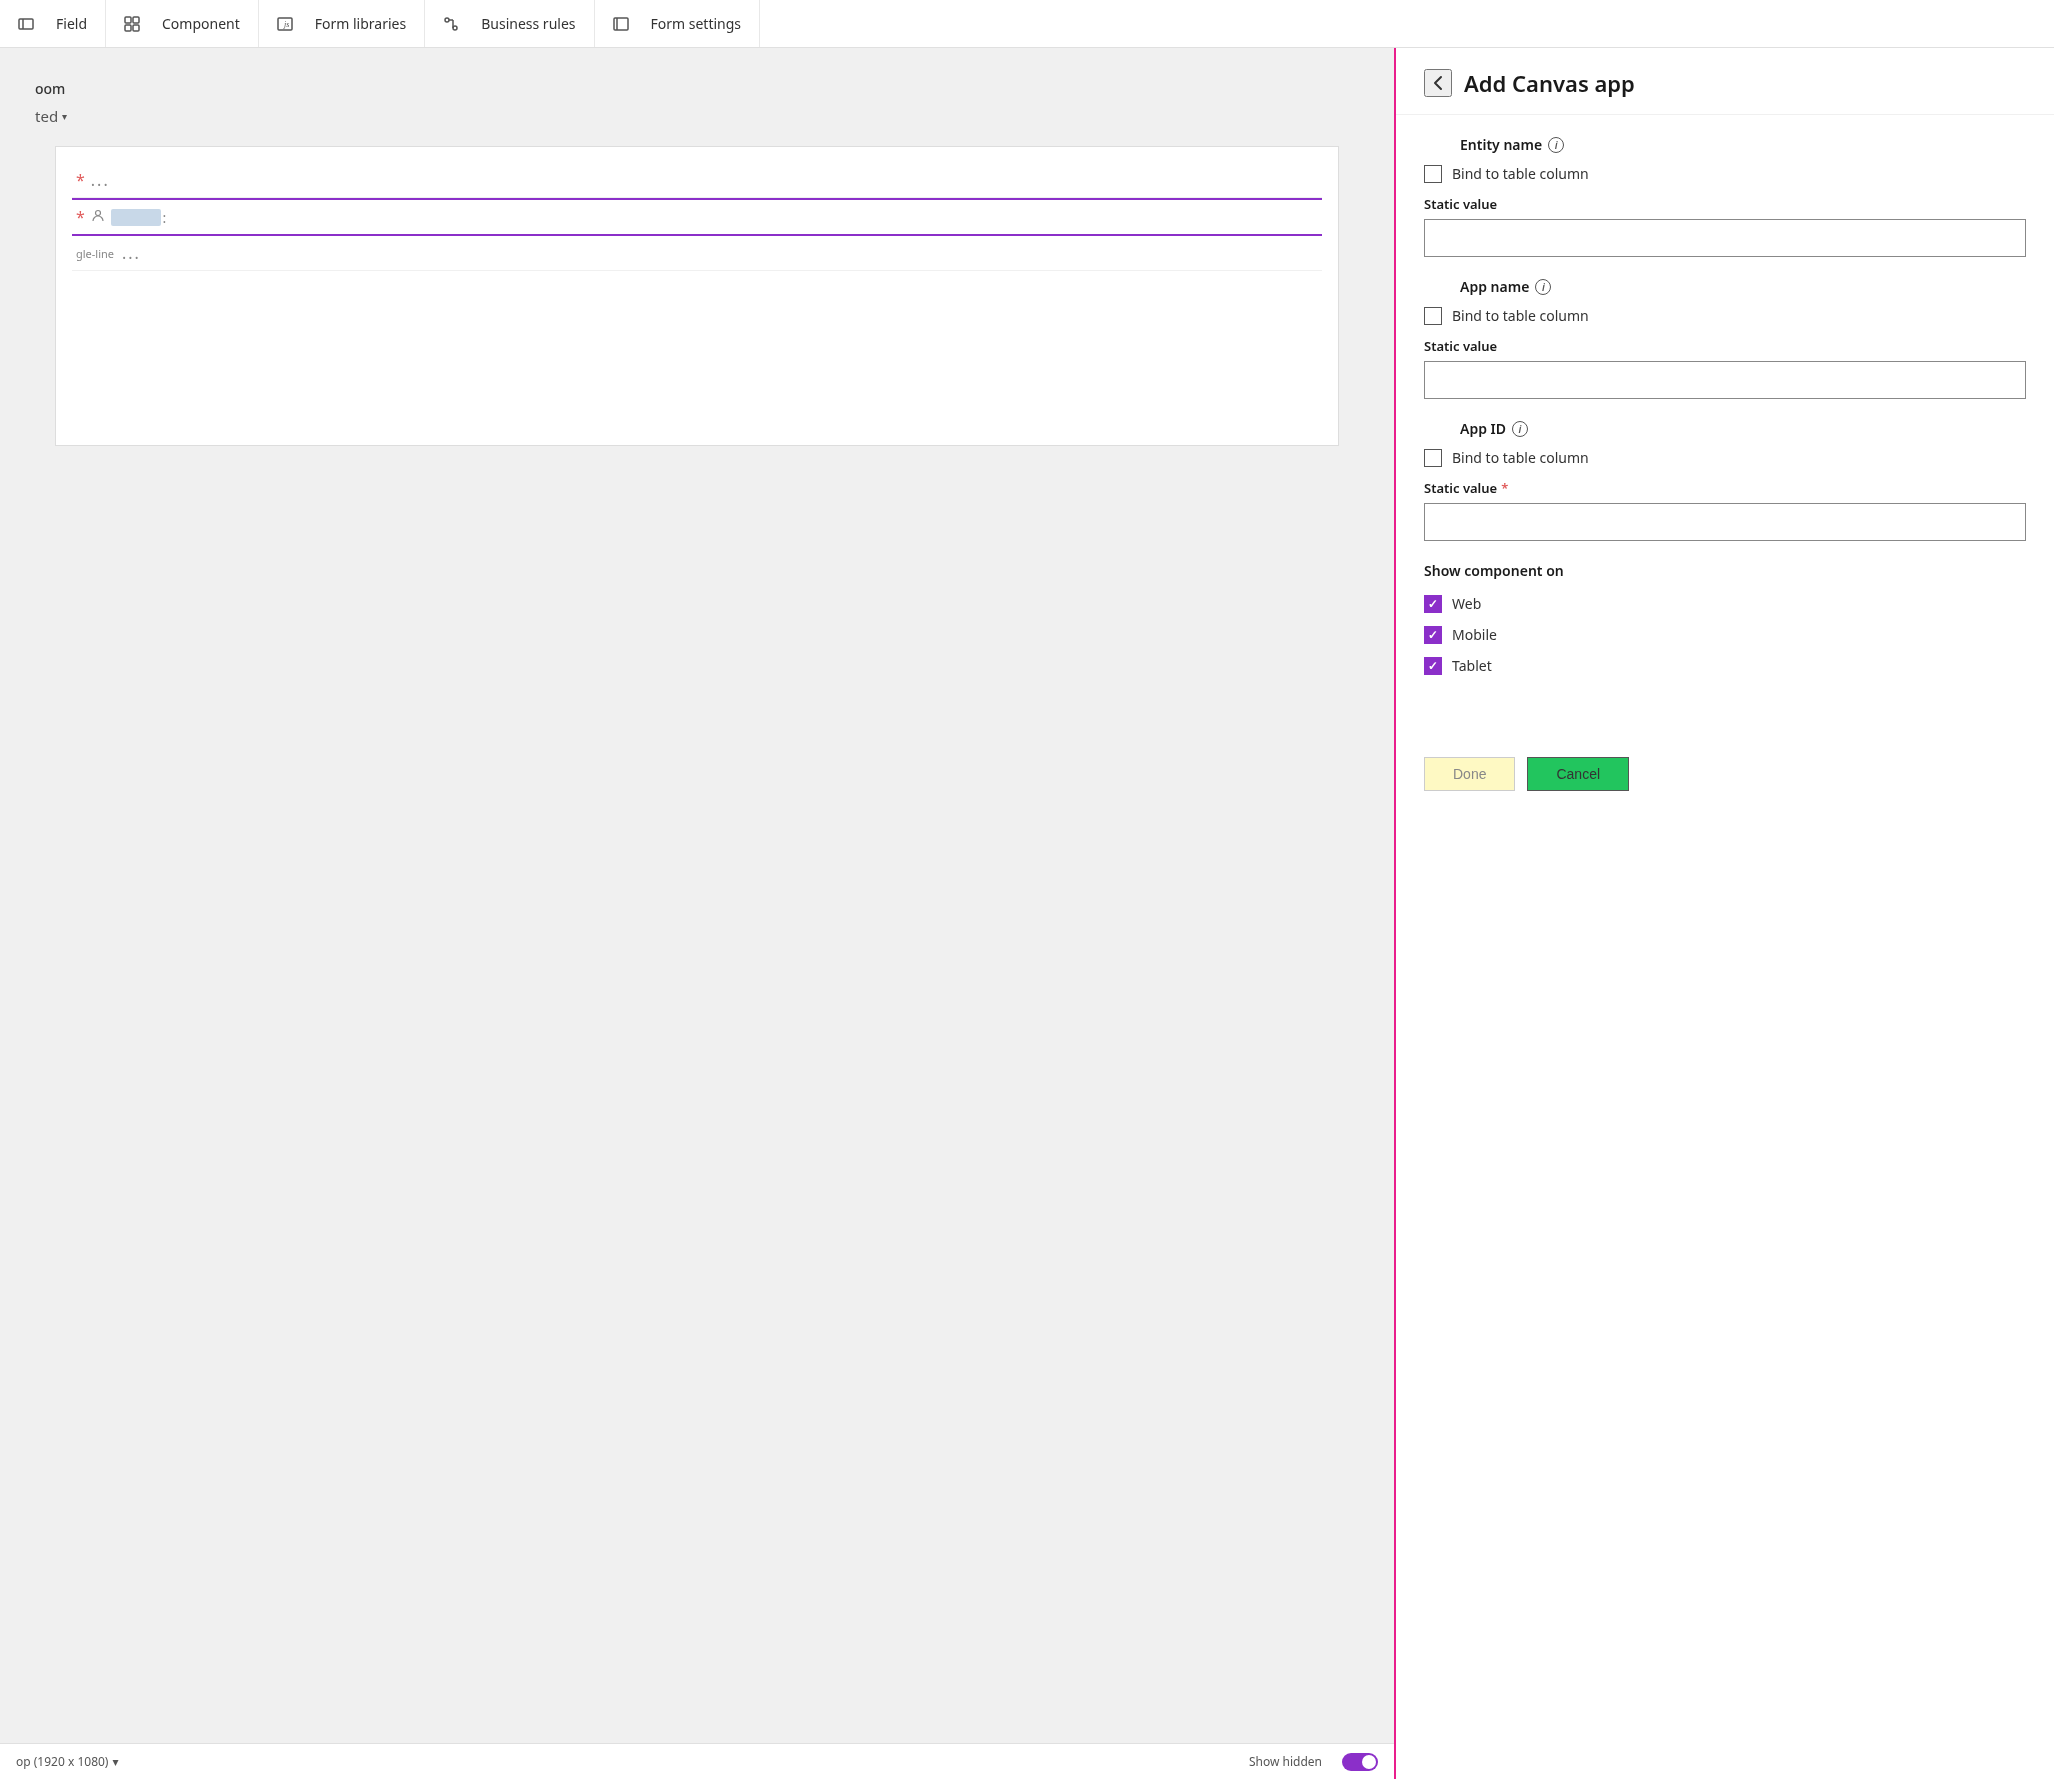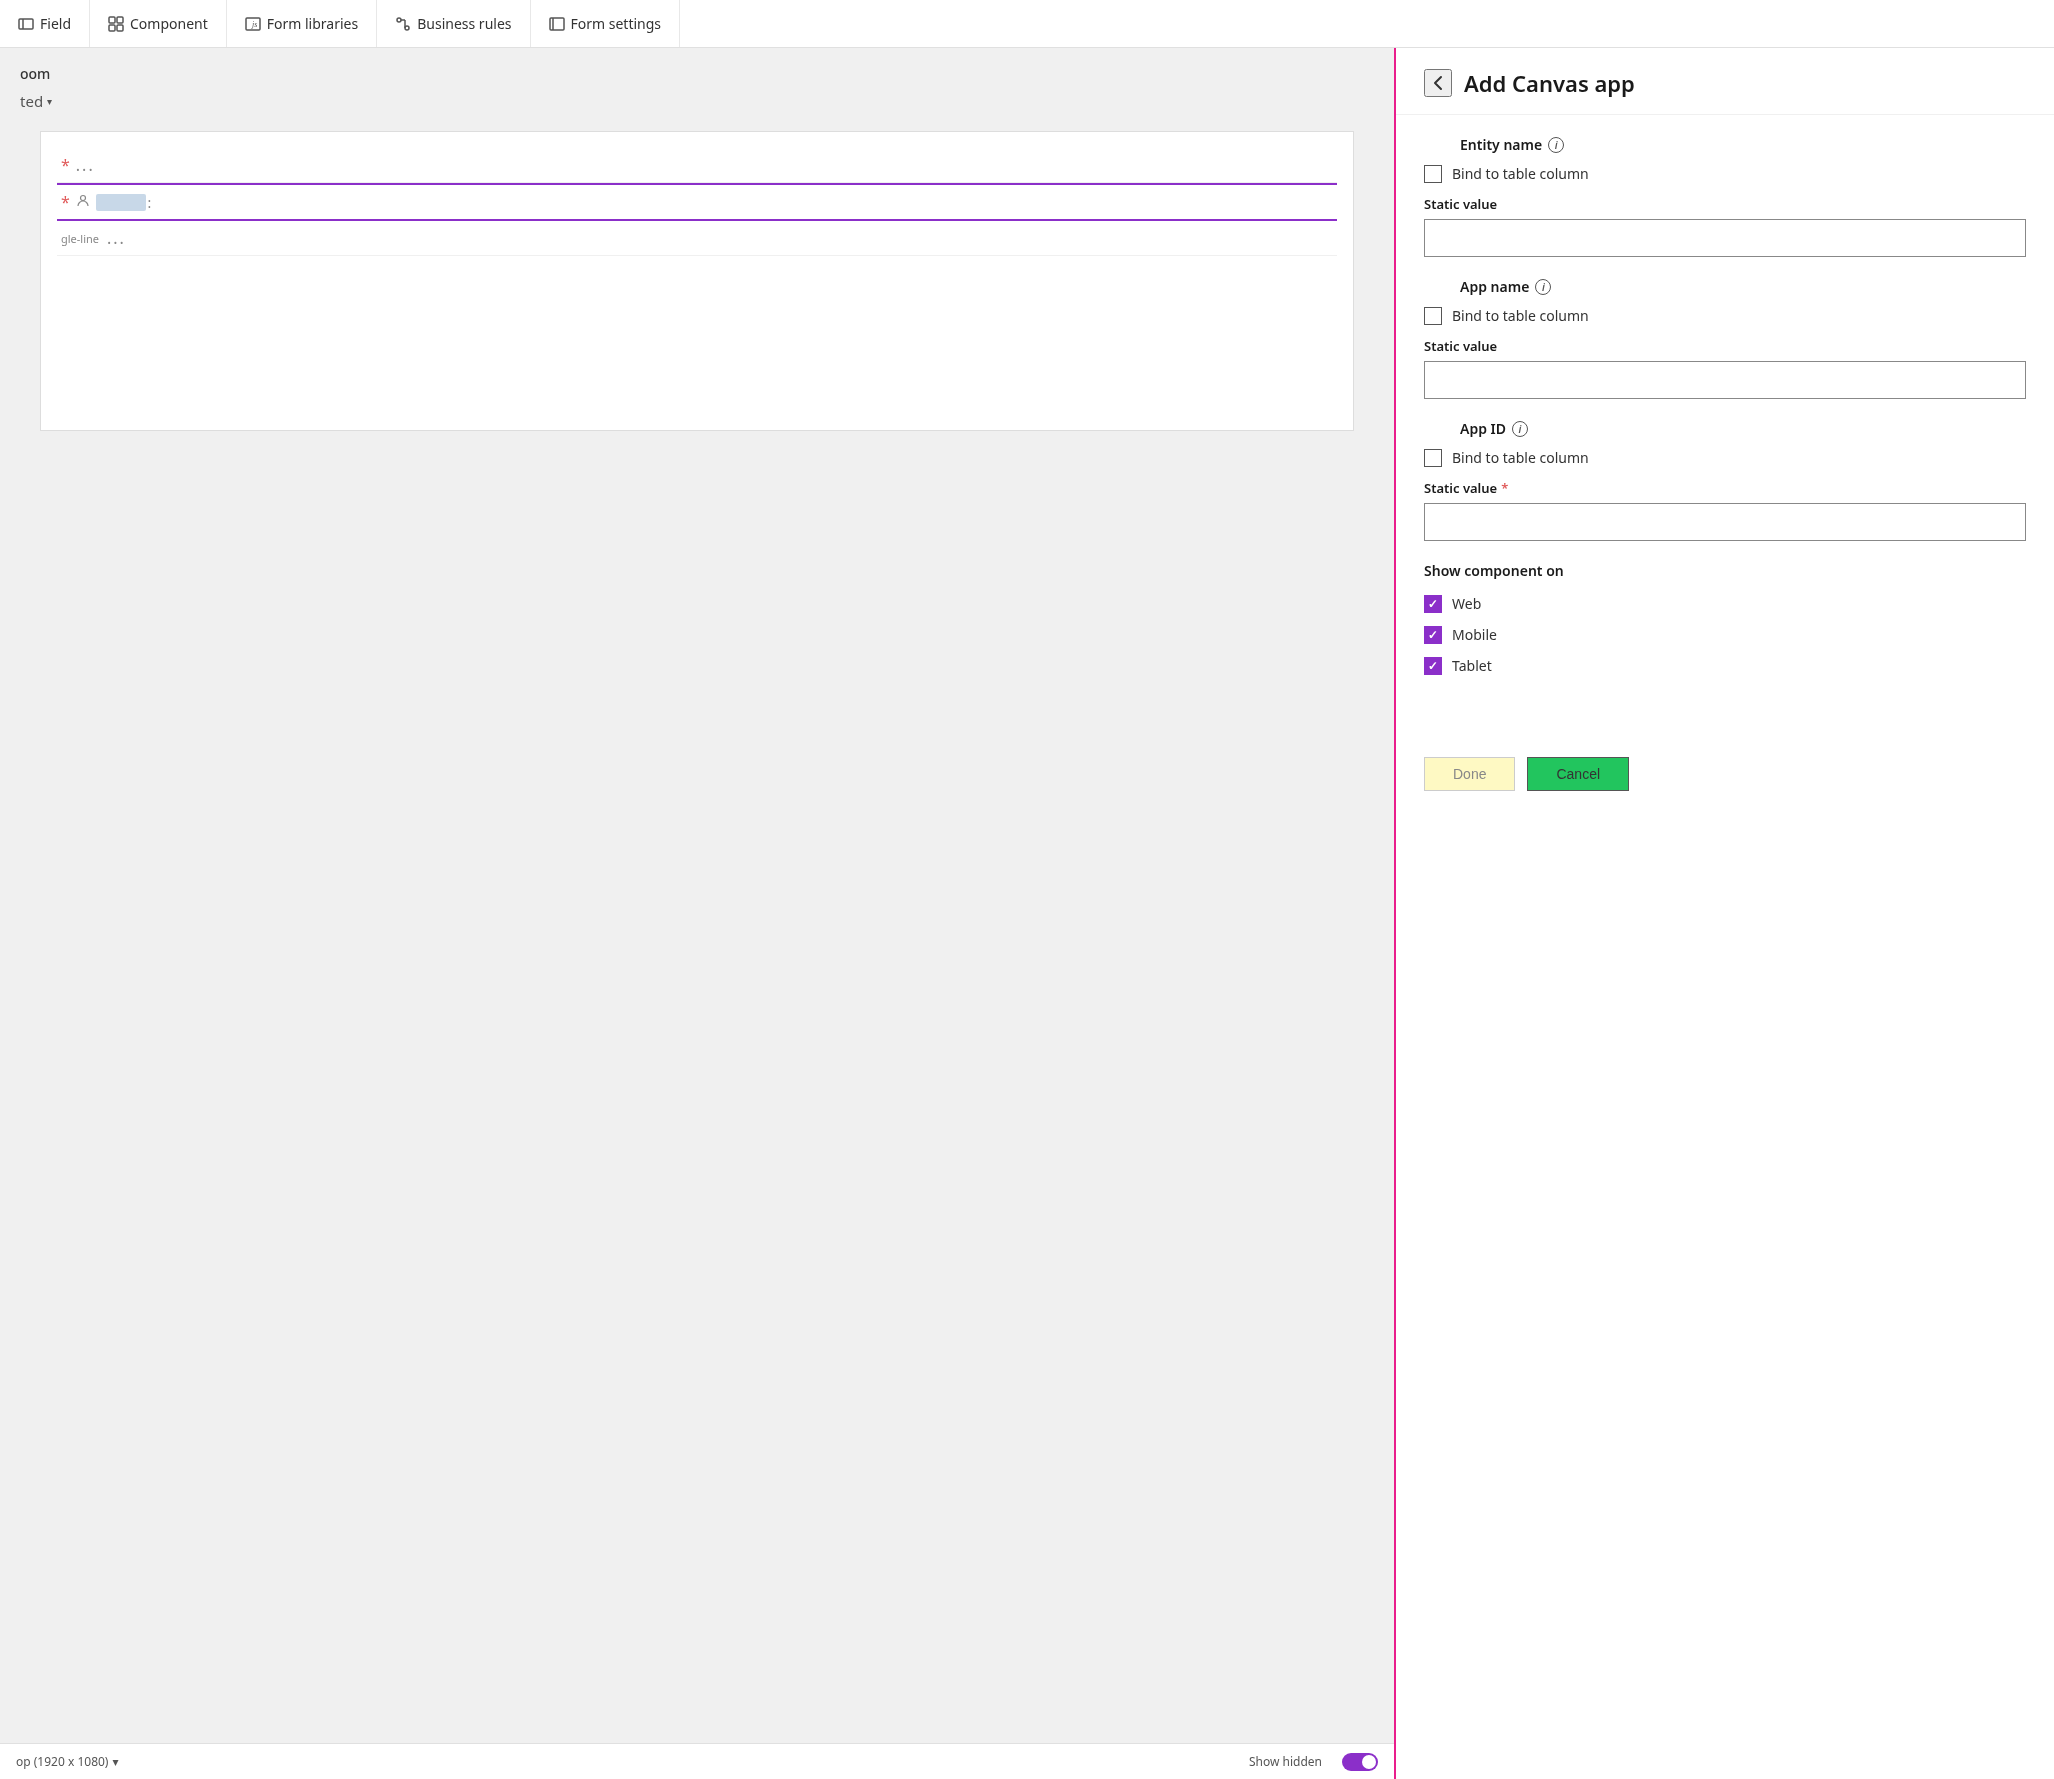--- a/index.html
+++ b/index.html
@@ -20,21 +20,21 @@
       align-items: center;
       background: #fff;
       border-bottom: 1px solid #e0e0e0;
       padding: 0 0;
       height: 48px;
       flex-shrink: 0;
     }
     .nav-item {
       display: flex;
       align-items: center;
-      gap: 6px;
+      gap: 22px;
       padding: 0 18px;
       height: 100%;
       font-size: 14px;
       color: #333;
       cursor: pointer;
       border-right: 1px solid #e8e8e8;
     }
     .nav-icon {
       width: 16px;
       height: 16px;
@@ -48,21 +48,21 @@
     .main-area {
       display: flex;
       flex: 1;
       overflow: hidden;
     }
 
     
     .form-editor {
       flex: 1;
       background: #f0f0f0;
-      padding: 0;
+      padding: 15px;
       position: relative;
       overflow: hidden;
     }
 
     .form-editor-inner {
       background: #fff;
       margin: 20px;
       padding: 16px;
       border: 1px solid #ddd;
       min-height: 300px;

